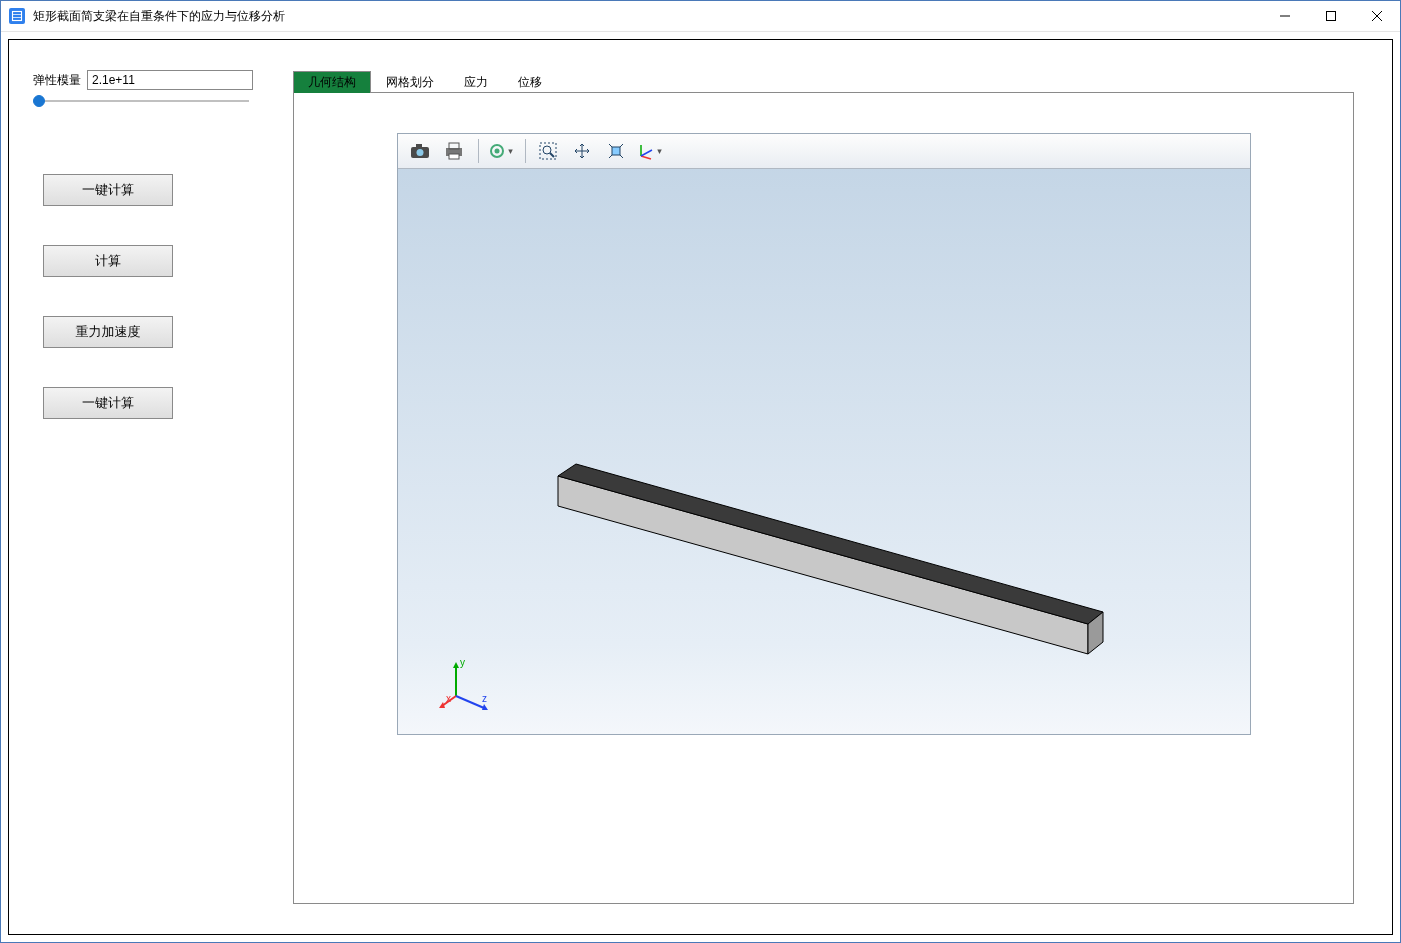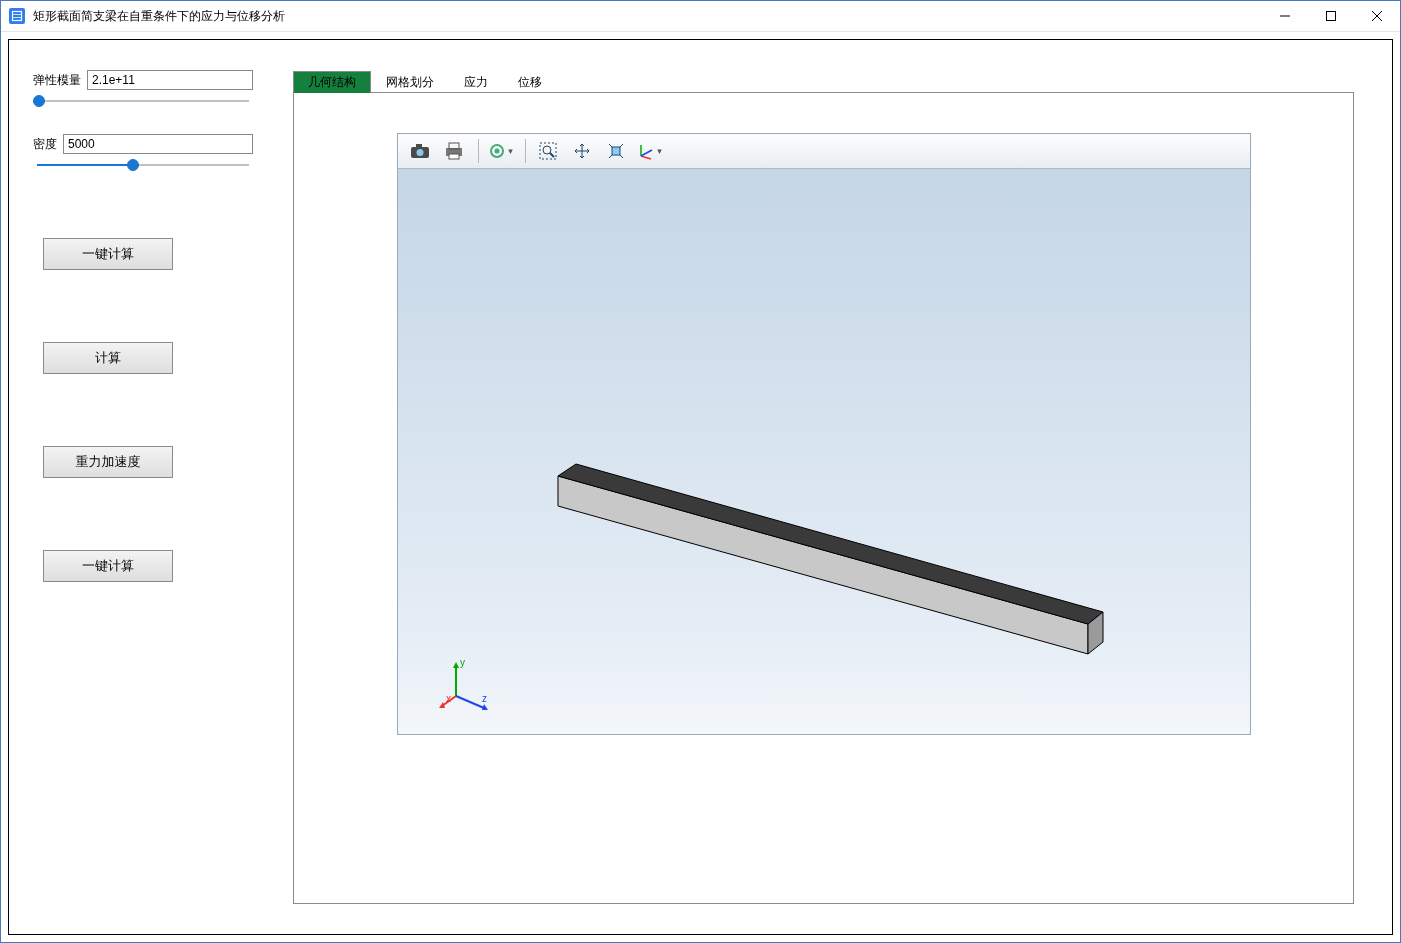--- a/index.html
+++ b/index.html
@@ -15,21 +15,21 @@
 .inner{flex:1;border:1px solid #000;display:flex;box-sizing:border-box;padding:30px 38px 30px 24px}
 .sidebar{width:220px;display:flex;flex-direction:column}
 .param{margin-bottom:26px}
 .param-row{display:flex;align-items:center;margin-bottom:4px}
 .param-label{font-size:12px;margin-right:6px;white-space:nowrap}
 .param-input{flex:1;border:1px solid #888;height:18px;padding:0 4px;font-family:Liberation Sans, sans-serif;font-size:12px;background:#fff}
 .slider{position:relative;height:14px}
 .slider .track{position:absolute;left:4px;right:4px;top:6px;height:2px;background:#c0c0c0}
 .slider .fill{position:absolute;left:4px;top:6px;height:2px;background:#1976d2}
 .slider .thumb{position:absolute;top:1px;width:10px;height:10px;border-radius:50%;background:#1976d2;border:1px solid #1976d2}
-.btn{display:block;width:130px;height:32px;margin:0 0 72px 10px;background:linear-gradient(#f3f3f3,#dedede);border:1px solid #8a8a8a;cursor:pointer;font-size:13px}
+.btn{display:block;width:130px;height:32px;margin:0 0 39px 10px;background:linear-gradient(#f3f3f3,#dedede);border:1px solid #8a8a8a;cursor:pointer;font-size:13px}
 .main{flex:1;display:flex;flex-direction:column;margin-left:40px}
 .tabs{display:flex;height:22px;border-bottom:1px solid #8a8a8a}
 .tab{padding:0 14px;line-height:21px;font-size:12px;border:1px solid transparent;border-bottom:none;position:relative;top:1px;cursor:pointer}
 .tab.active{border-color:#8a8a8a;background:#15803d}
 .viewwrap{flex:1;border:1px solid #8a8a8a;border-top:none;display:flex;align-items:flex-start;justify-content:center;padding-top:40px}
 .canvas{position:relative;width:852px;height:600px;background:linear-gradient(#c2d4e5,#e6eef6 85%,#f4f7fb);border:1px solid #9aa8b7}
 .toolbar{position:absolute;top:0;left:0;right:0;height:34px;background:linear-gradient(#fdfdfd,#e9edf2);border-bottom:1px solid #b0b8c2;display:flex;align-items:center;padding-left:6px}
 .tbtn{width:30px;height:28px;display:flex;align-items:center;justify-content:center;margin-right:2px;border:1px solid transparent;border-radius:3px}
 .tsep{width:1px;height:24px;background:#b0b8c2;margin:0 6px}
 .drop::after{content:"▾";font-size:9px;color:#555;margin-left:2px}
@@ -80,31 +80,20 @@
           <input class="param-input" value="2.1e+11" style="">
         </div>
         <div class="slider">
           <div class="track"></div>
               <div class="fill" style="width:0%"></div>
               <div class="thumb" style="left:0px"></div>
         </div>
       </div>
 
 
-      <div class="param">
-        <div class="param-row">
-          <span class="param-label">密度</span>
-          <input class="param-input" value="5000" style="">
-        </div>
-        <div class="slider">
-          <div class="track"></div>
-              <div class="fill" style="width:45%"></div>
-              <div class="thumb" style="left:calc(45% - 5px)"></div>
-        </div>
-      </div>
 
 
       <div style="height:40px"></div>
       <button class="btn">一键计算</button>
       <button class="btn">计算</button>
       <button class="btn">重力加速度</button>
       <button class="btn">一键计算</button>
     </div>
 
     <div class="main">

